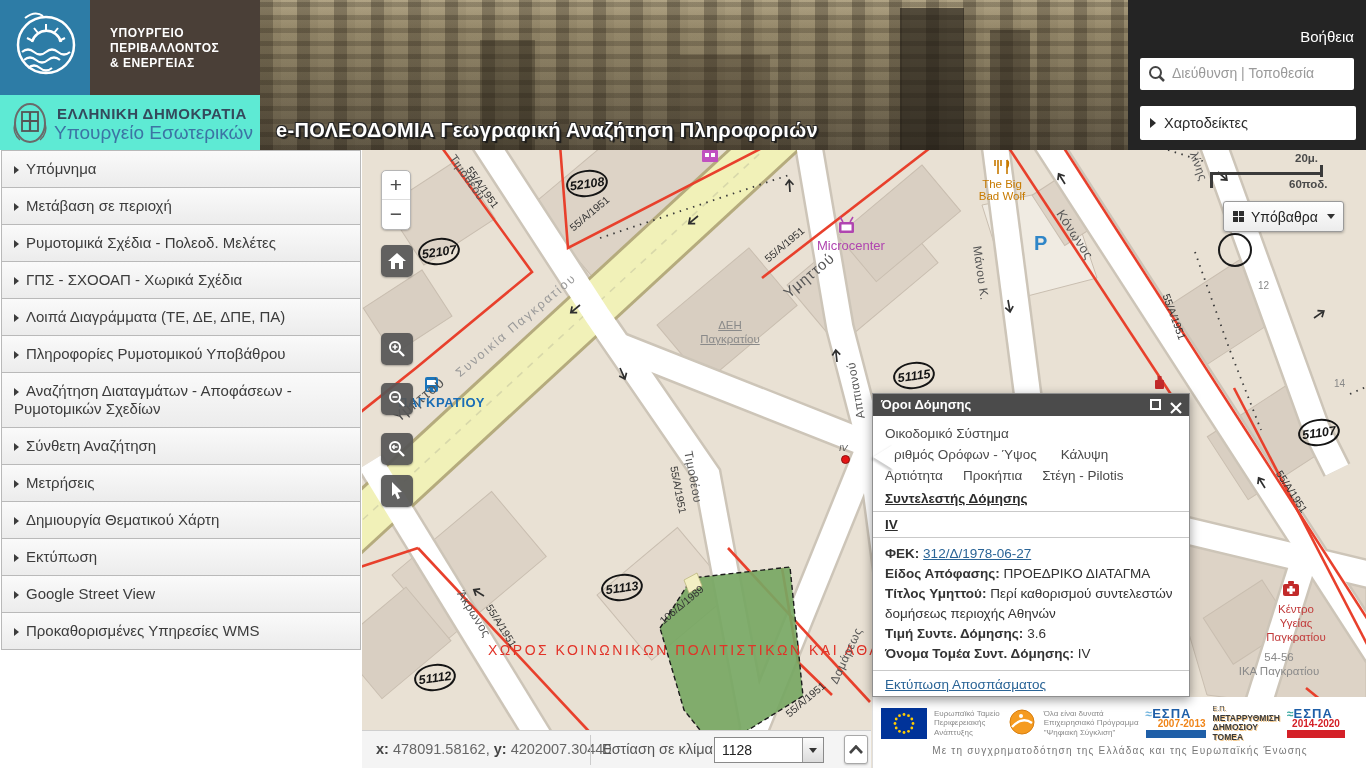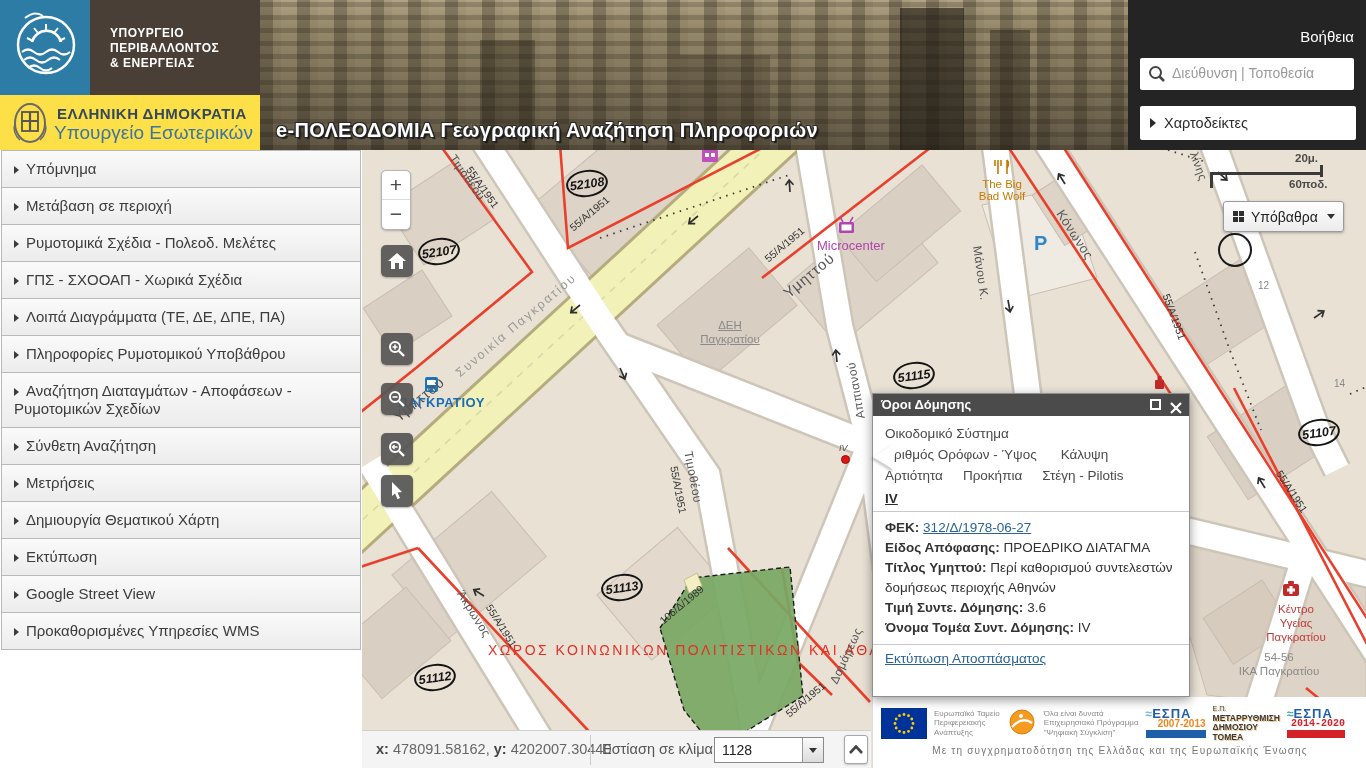--- a/index.html
+++ b/index.html
@@ -4,21 +4,21 @@
 <style>
   * { box-sizing: border-box; margin:0; padding:0; }
   html,body { width:1366px; height:768px; overflow:hidden; font-family:"Liberation Sans", sans-serif; background:#fff; }
   .page { position:relative; width:1366px; height:768px; }
 
   
   .header { position:absolute; left:0; top:0; width:1366px; height:150px; }
   .logo-env { position:absolute; left:0; top:0; width:90px; height:95px; background:#2d7ca6; }
   .env-panel { position:absolute; left:90px; top:0; width:170px; height:95px; background:#4a3f37; color:#fff; padding:26px 0 0 20px; }
   .env-panel div { font-size:12px; font-weight:bold; letter-spacing:.5px; line-height:15px; }
-  .gov-strip { position:absolute; left:0; top:95px; width:260px; height:55px; background:#fde047; }
+  .gov-strip { position:absolute; left:0; top:95px; width:260px; height:55px; background:#5eead4; }
   .coat { position:absolute; left:8px; top:5px; }
   .republic { position:absolute; left:57px; top:10px; font-size:15px; font-weight:bold; color:#34495c; letter-spacing:.5px; }
   .interior { position:absolute; left:54px; top:27px; font-size:19px; color:#3c74a4; }
   .photo { position:absolute; left:260px; top:0; width:868px; height:150px; overflow:hidden;
     background:
       repeating-linear-gradient(90deg, rgba(35,28,18,.30) 0 13px, rgba(95,85,62,.12) 13px 21px, rgba(140,128,98,.06) 21px 37px),
       repeating-linear-gradient(0deg, rgba(28,22,12,.22) 0 5px, rgba(0,0,0,0) 5px 13px),
       linear-gradient(180deg,#b3a687 0%, #978a6c 18%, #7e735a 55%, #5d5443 100%); }
   .bldg { position:absolute; background:rgba(30,26,20,.62); }
   .app-title { position:absolute; left:16px; bottom:8px; font-size:20px; font-weight:bold; color:#fff;
@@ -107,21 +107,21 @@
   .print-row a { color:#2a6496; text-decoration:underline; font-size:13.5px; cursor:pointer; }
 
   
   .footer { position:absolute; left:510px; top:547px; width:494px; height:71px; background:#fff; z-index:7; border-left:1px solid #ddd; }
   .frow { position:absolute; left:8px; top:5px; width:480px; height:42px; display:flex; align-items:center; gap:7px; }
   .ftxt { font-size:8px; color:#8a8a8a; line-height:9.5px; }
   .espa { line-height:10px; white-space:nowrap; }
   .espa .nm { font-size:13px; font-weight:bold; color:#1f5fa8; letter-spacing:1px; }
   .espa .sw { color:#6fb3dd; font-weight:bold; font-size:12px; }
   .espa .yr1 { font-size:10px; font-weight:bold; color:#f08519; display:block; text-align:right; }
-  .espa .yr2 { font-size:10px; font-weight:bold; color:#d42027; display:block; text-align:right;font-family:Liberation Mono, monospace; }
+  .espa .yr2 { font-size:10px; font-weight:bold; color:#d42027; display:block; text-align:center; }
   .strip1 { width:60px; height:8px; background:#1f5fa8; margin-top:1px; }
   .strip2 { width:58px; height:8px; background:#d42027; margin-top:1px; }
   .metar { font-size:8.5px; font-weight:bold; color:#3a3a3a; line-height:9.5px; text-shadow:1px 1px 0 #f3c98e; }
   .metar .ep { font-size:7px; font-weight:normal; }
   .fcaption { position:absolute; left:0; top:48px; width:494px; text-align:center; font-size:10px; color:#777; letter-spacing:1.2px; }
 </style>
 </head>
 <body>
 
 <div class="page">
@@ -454,20 +454,21 @@
               <path d="M1 1 L11 11 M11 1 L1 11" stroke="#fff" stroke-width="2.2"></path>
             </svg>
         </span>
       </div>
       <div class="popup-body">
         <div class="plinks">
           <div><span>Οικοδομικό Σύστημα</span></div>
           <div><span>Αριθμός Ορόφων - Ύψος</span><span>Κάλυψη</span></div>
           <div><span style="margin-right:20px;">Αρτιότητα</span><span style="margin-right:20px;">Προκήπια</span><span>Στέγη - Pilotis</span></div>
         </div>
+        <div class="psection">Συντελεστής Δόμησης</div>
         <div class="psection">IV</div>
         <div class="pfields">
           <div><b>ΦΕΚ:</b> <a>312/Δ/1978-06-27</a></div>
           <div><b>Είδος Απόφασης:</b> <span>ΠΡΟΕΔΡΙΚΟ ΔΙΑΤΑΓΜΑ</span></div>
           <div><b>Τίτλος Υμηττού:</b> <span>Περί καθορισμού συντελεστών δομήσεως περιοχής Αθηνών</span></div>
           <div><b>Τιμή Συντε. Δόμησης:</b> <span>3.6</span></div>
           <div><b>Όνομα Τομέα Συντ. Δόμησης:</b> <span>IV</span></div>
         </div>
         <div class="print-row">
           <a>Εκτύπωση Αποσπάσματος</a>

